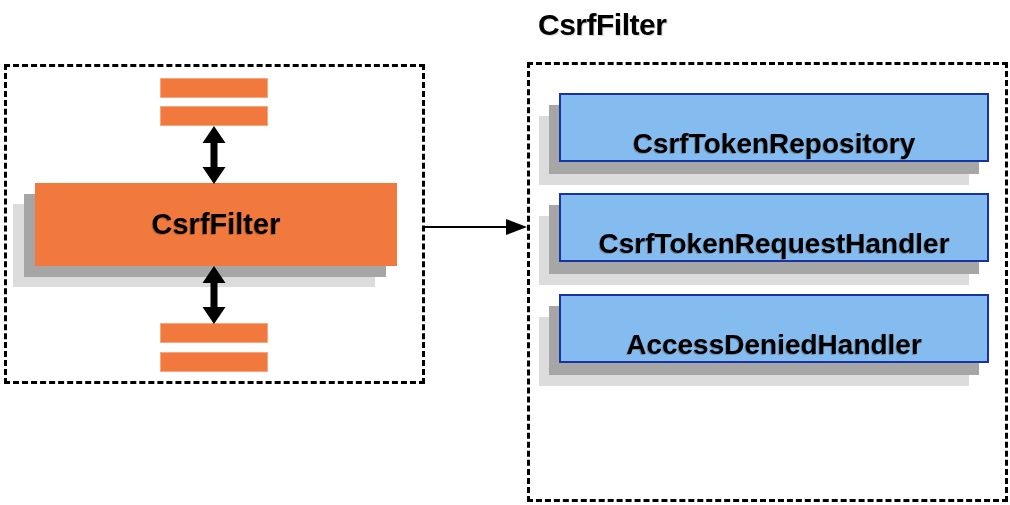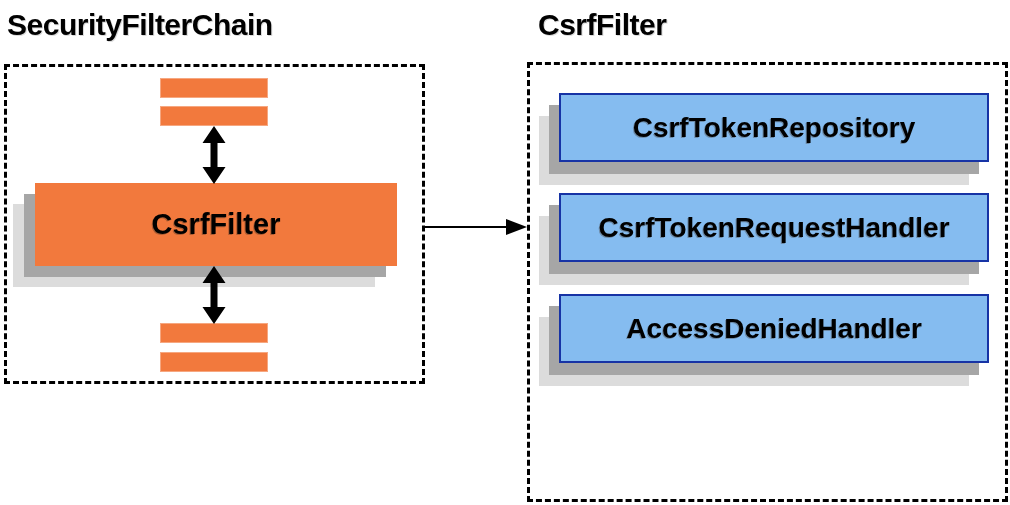--- a/index.html
+++ b/index.html
@@ -55,40 +55,39 @@
     font-size:29px;font-weight:bold;color:#000;
     text-shadow:-1px 1px 0 rgba(90,60,40,0.45);
   }
 
   .dep-item{
     position:absolute;
     left:559px;width:426px;height:65px;
     background:var(--blue-fill);
     border:2px solid var(--blue-border);
     box-shadow:-10px 12px 0 var(--shadow-mid), -20px 23px 0 var(--shadow-light);
-    display:flex;align-items:center;justify-content:center;
+    display:flex;align-items:flex-end;justify-content:center;
     box-sizing:content-box;
   }
   .dep-item .box-label{
     font-size:28px;font-weight:bold;color:#000;
     text-shadow:-1px 1px 0 rgba(80,80,80,0.45);
     white-space:nowrap;
   }
 
   .arrow-svg{position:absolute;color:var(--line);}
   #v-arrow-1{left:197px;top:126px;}
   #v-arrow-2{left:197px;top:266px;}
   #h-arrow{left:423px;top:218px;}
 </style>
 </head>
 <body>
 
 <div class="canvas">
 
-  <div class="panel-title" id="title-left">SecurityFilterChain</div>
 
   <div class="panel-title" id="title-right">CsrfFilter</div>
 
   <div class="dashed-box" id="left-box"></div>
 
   <div class="filter-bar" style="top:78px"></div>
   <div class="filter-bar" style="top:106px"></div>
   <div class="filter-bar" style="top:323px"></div>
   <div class="filter-bar" style="top:352px"></div>
 

